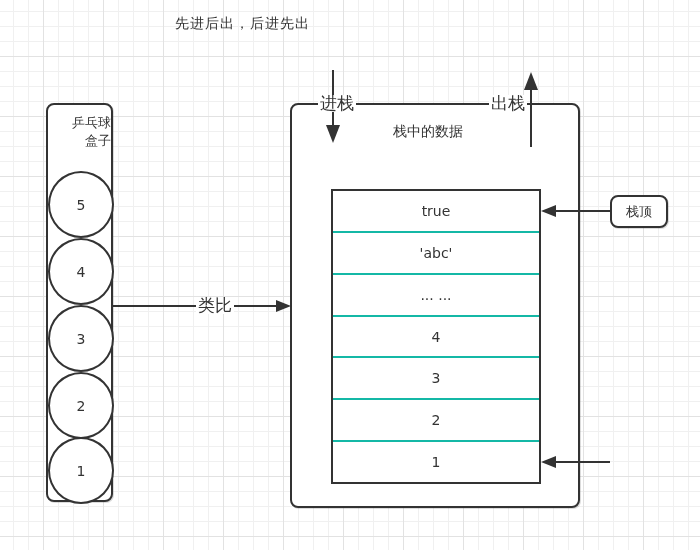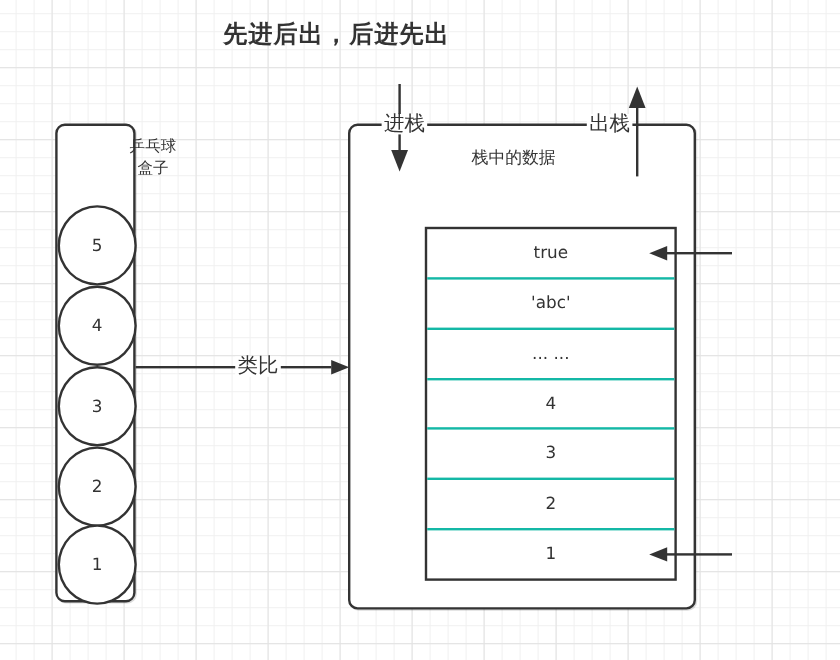--- a/index.html
+++ b/index.html
@@ -17,37 +17,37 @@
       linear-gradient(to bottom, #e2e2e2 1px, transparent 1px),
       linear-gradient(to right, #f0f0f0 1px, transparent 1px),
       linear-gradient(to bottom, #f0f0f0 1px, transparent 1px);
     background-size: 60px 60px, 60px 60px, 15px 15px, 15px 15px;
     background-position: 43px 56px, 43px 56px, 13px 11px, 13px 11px;
     overflow: hidden;
   }
   .abs { position: absolute; box-sizing: border-box; }
 
   .title {
-    left: 186px; top: 15px;
-    font-size: 20px; letter-spacing: 1px; font-weight: 700;
+    left: 175px; top: 15px;
+    font-size: 14px; letter-spacing: 1px; font-weight: 400;
     white-space: nowrap;
   }
 
   .round-box {
     border: 2px solid #333333;
     border-radius: 8px;
     background: #ffffff;
     box-shadow: 1px 1px 0 rgba(60,60,60,0.18);
   }
 
   
   .left-box { left: 46px; top: 103px; width: 67px; height: 399px; }
   .left-box-label {
     position: absolute; left: 0; top: 9px; width: 63px;
-    text-align: center; font-size: 13px; line-height: 1.35; padding-left: 48px;
+    text-align: right; font-size: 13px; line-height: 1.35;
   }
   .ball {
     position: absolute; left: 0px; width: 62px; height: 63px;
     border: 2px solid #333333; border-radius: 50%;
     background: #ffffff;
     display: flex; align-items: center; justify-content: center;
     font-size: 14px;
   }
 
   
@@ -80,21 +80,21 @@
 
   
   .right-box { left: 290px; top: 103px; width: 290px; height: 405px; }
   .stack-title {
     left: 290px; top: 123px; width: 276px;
     text-align: center; font-size: 14px;
   }
   .stack-table {
     left: 331px; top: 189px; width: 210px; height: 295px;
     border: 2px solid #333333; background: #ffffff;
-    display: flex; flex-direction: column; margin-left: 23px;
+    display: flex; flex-direction: column;
   }
   .stack-row {
     flex: 1; display: flex; align-items: center; justify-content: center;
     font-size: 14px; border-top: 2px solid #14b8a6;
   }
   .stack-row:first-child { border-top: none; }
 
   
   .anno-box {
     width: 58px; height: 33px;
@@ -163,19 +163,20 @@
         <span>3</span>
       </div>
     <div class="stack-row">
         <span>2</span>
       </div>
     <div class="stack-row">
         <span>1</span>
       </div>
   </div>
 
+  <div class="abs round-box anno-box" style="left:610px; top:195px;">栈顶</div>
   <div class="abs h-line" style="left:555px; top:210px; width:55px;"></div>
   <div class="abs arrow-left" style="left:541px; top:205px;"></div>
 
   <div class="abs h-line" style="left:555px; top:461px; width:55px;"></div>
   <div class="abs arrow-left" style="left:541px; top:456px;"></div>
 
 </div>
 
 </body></html>

